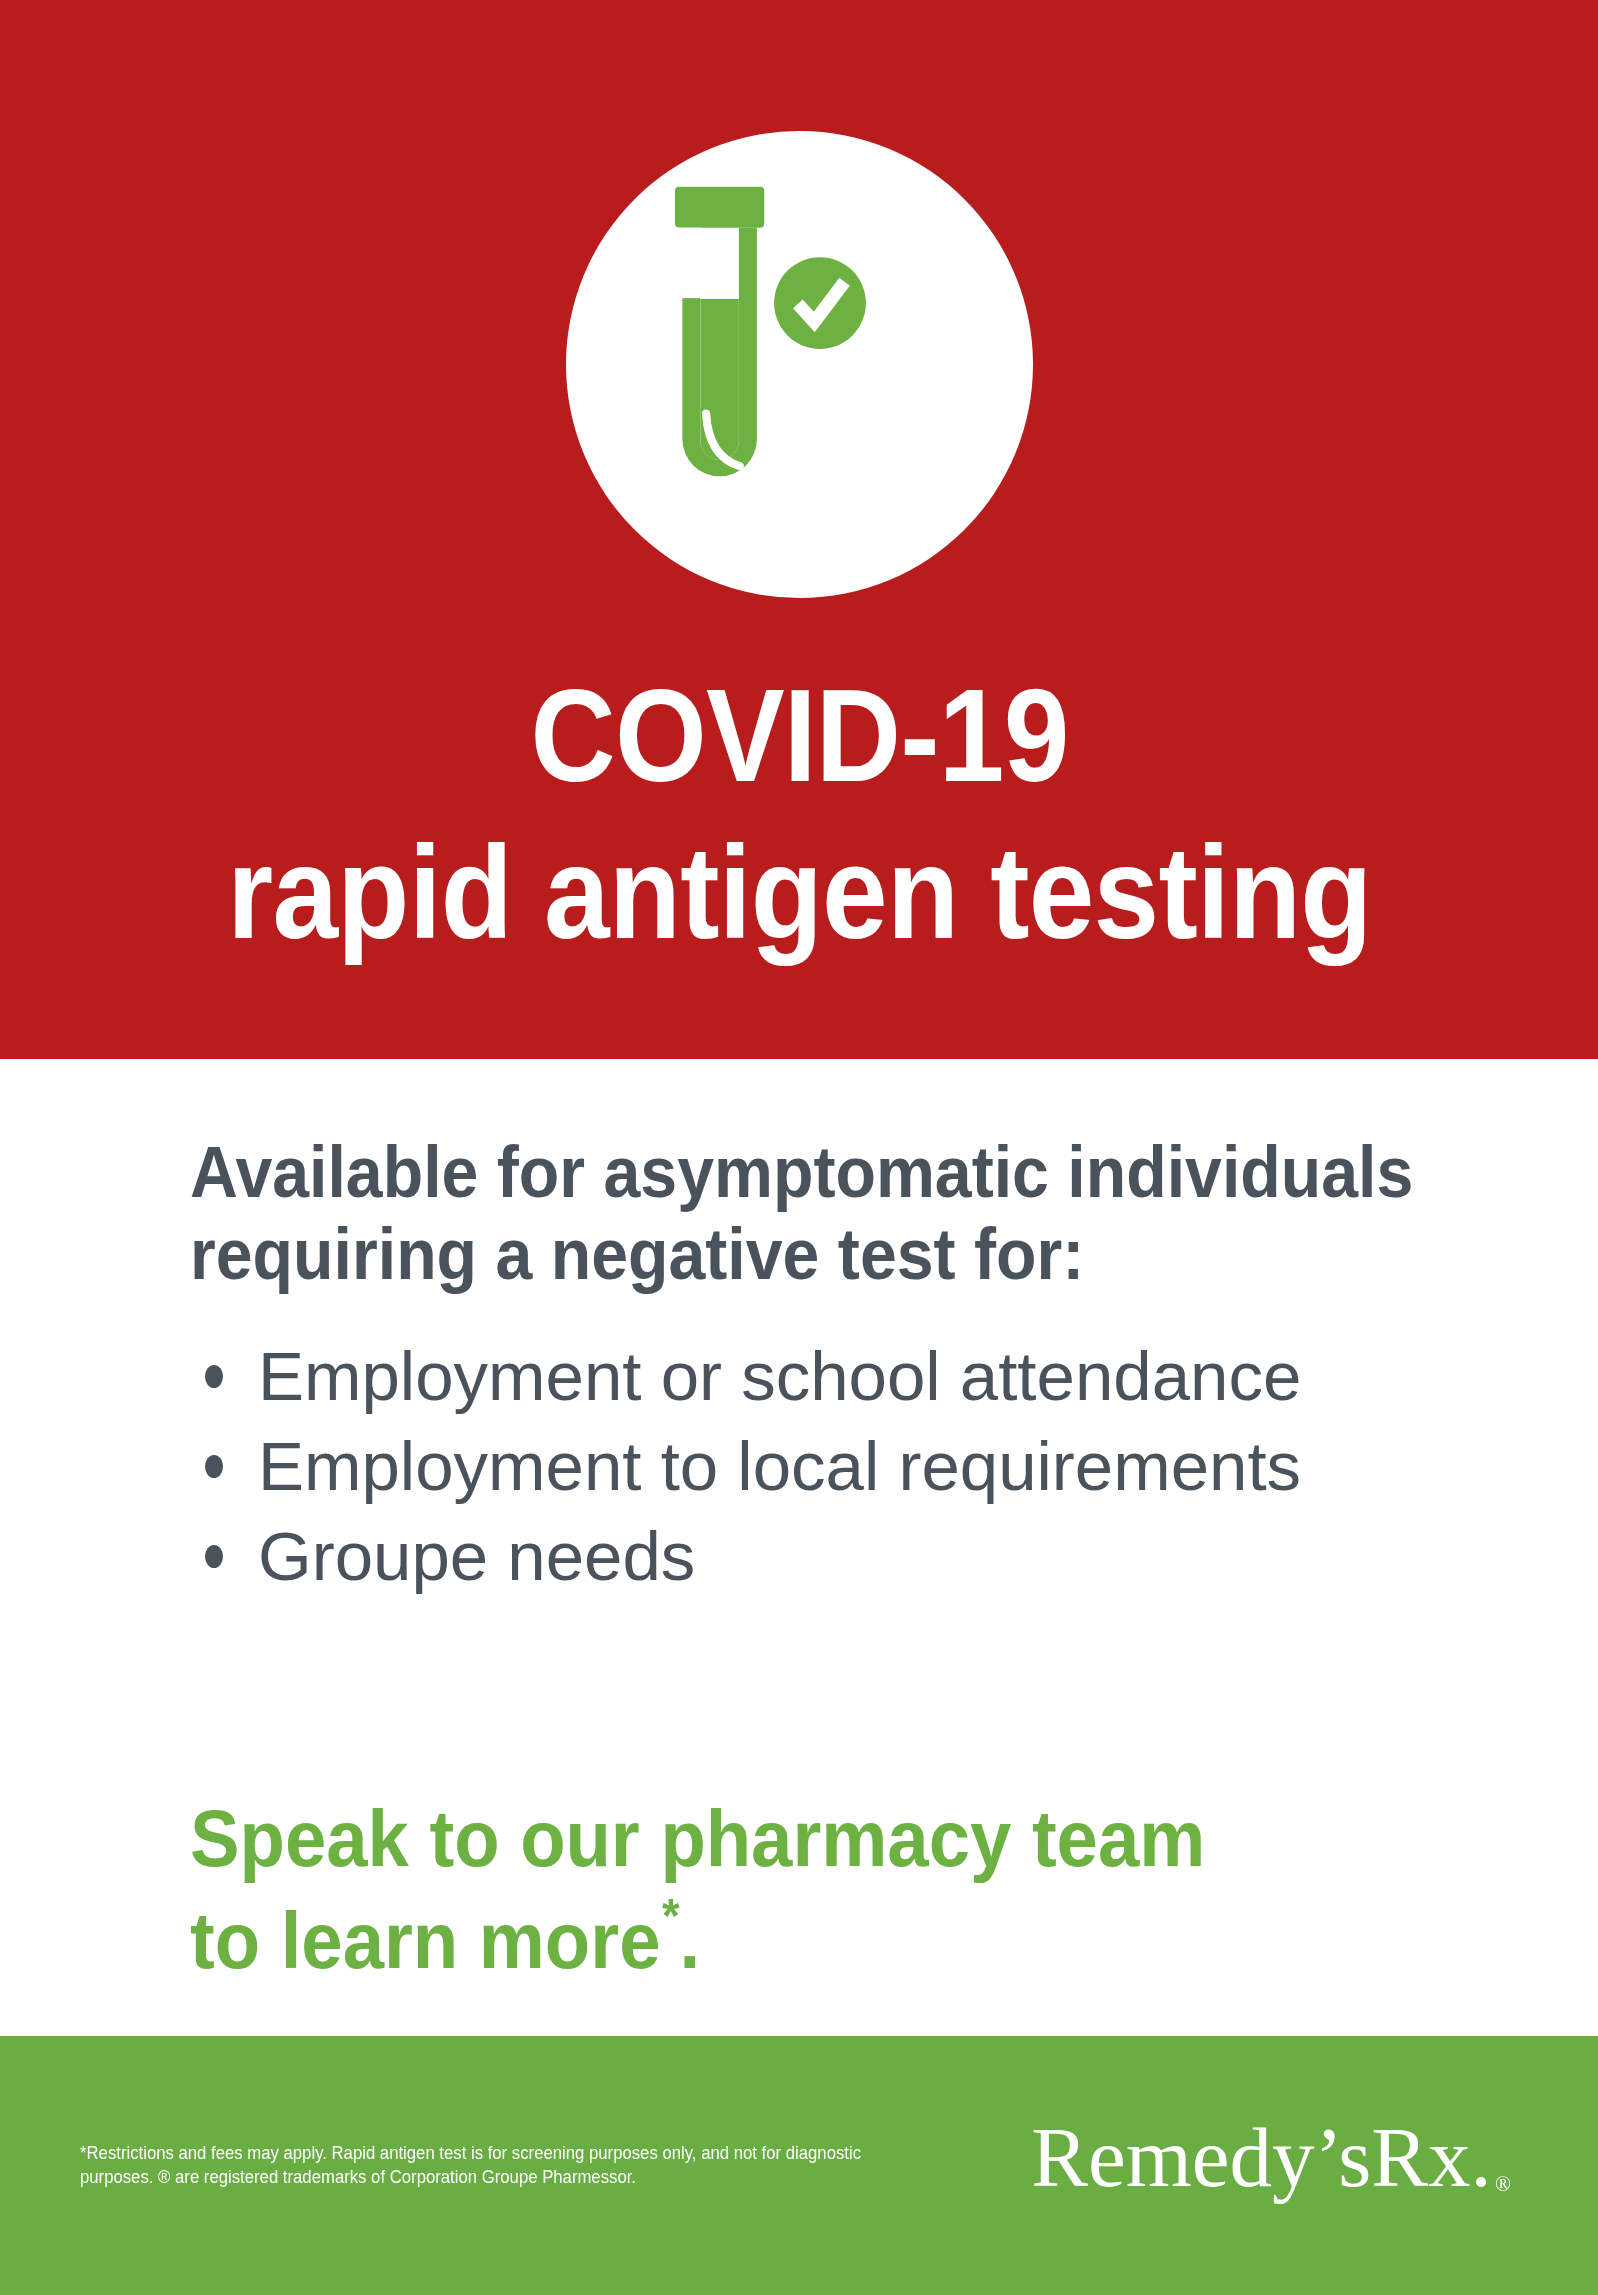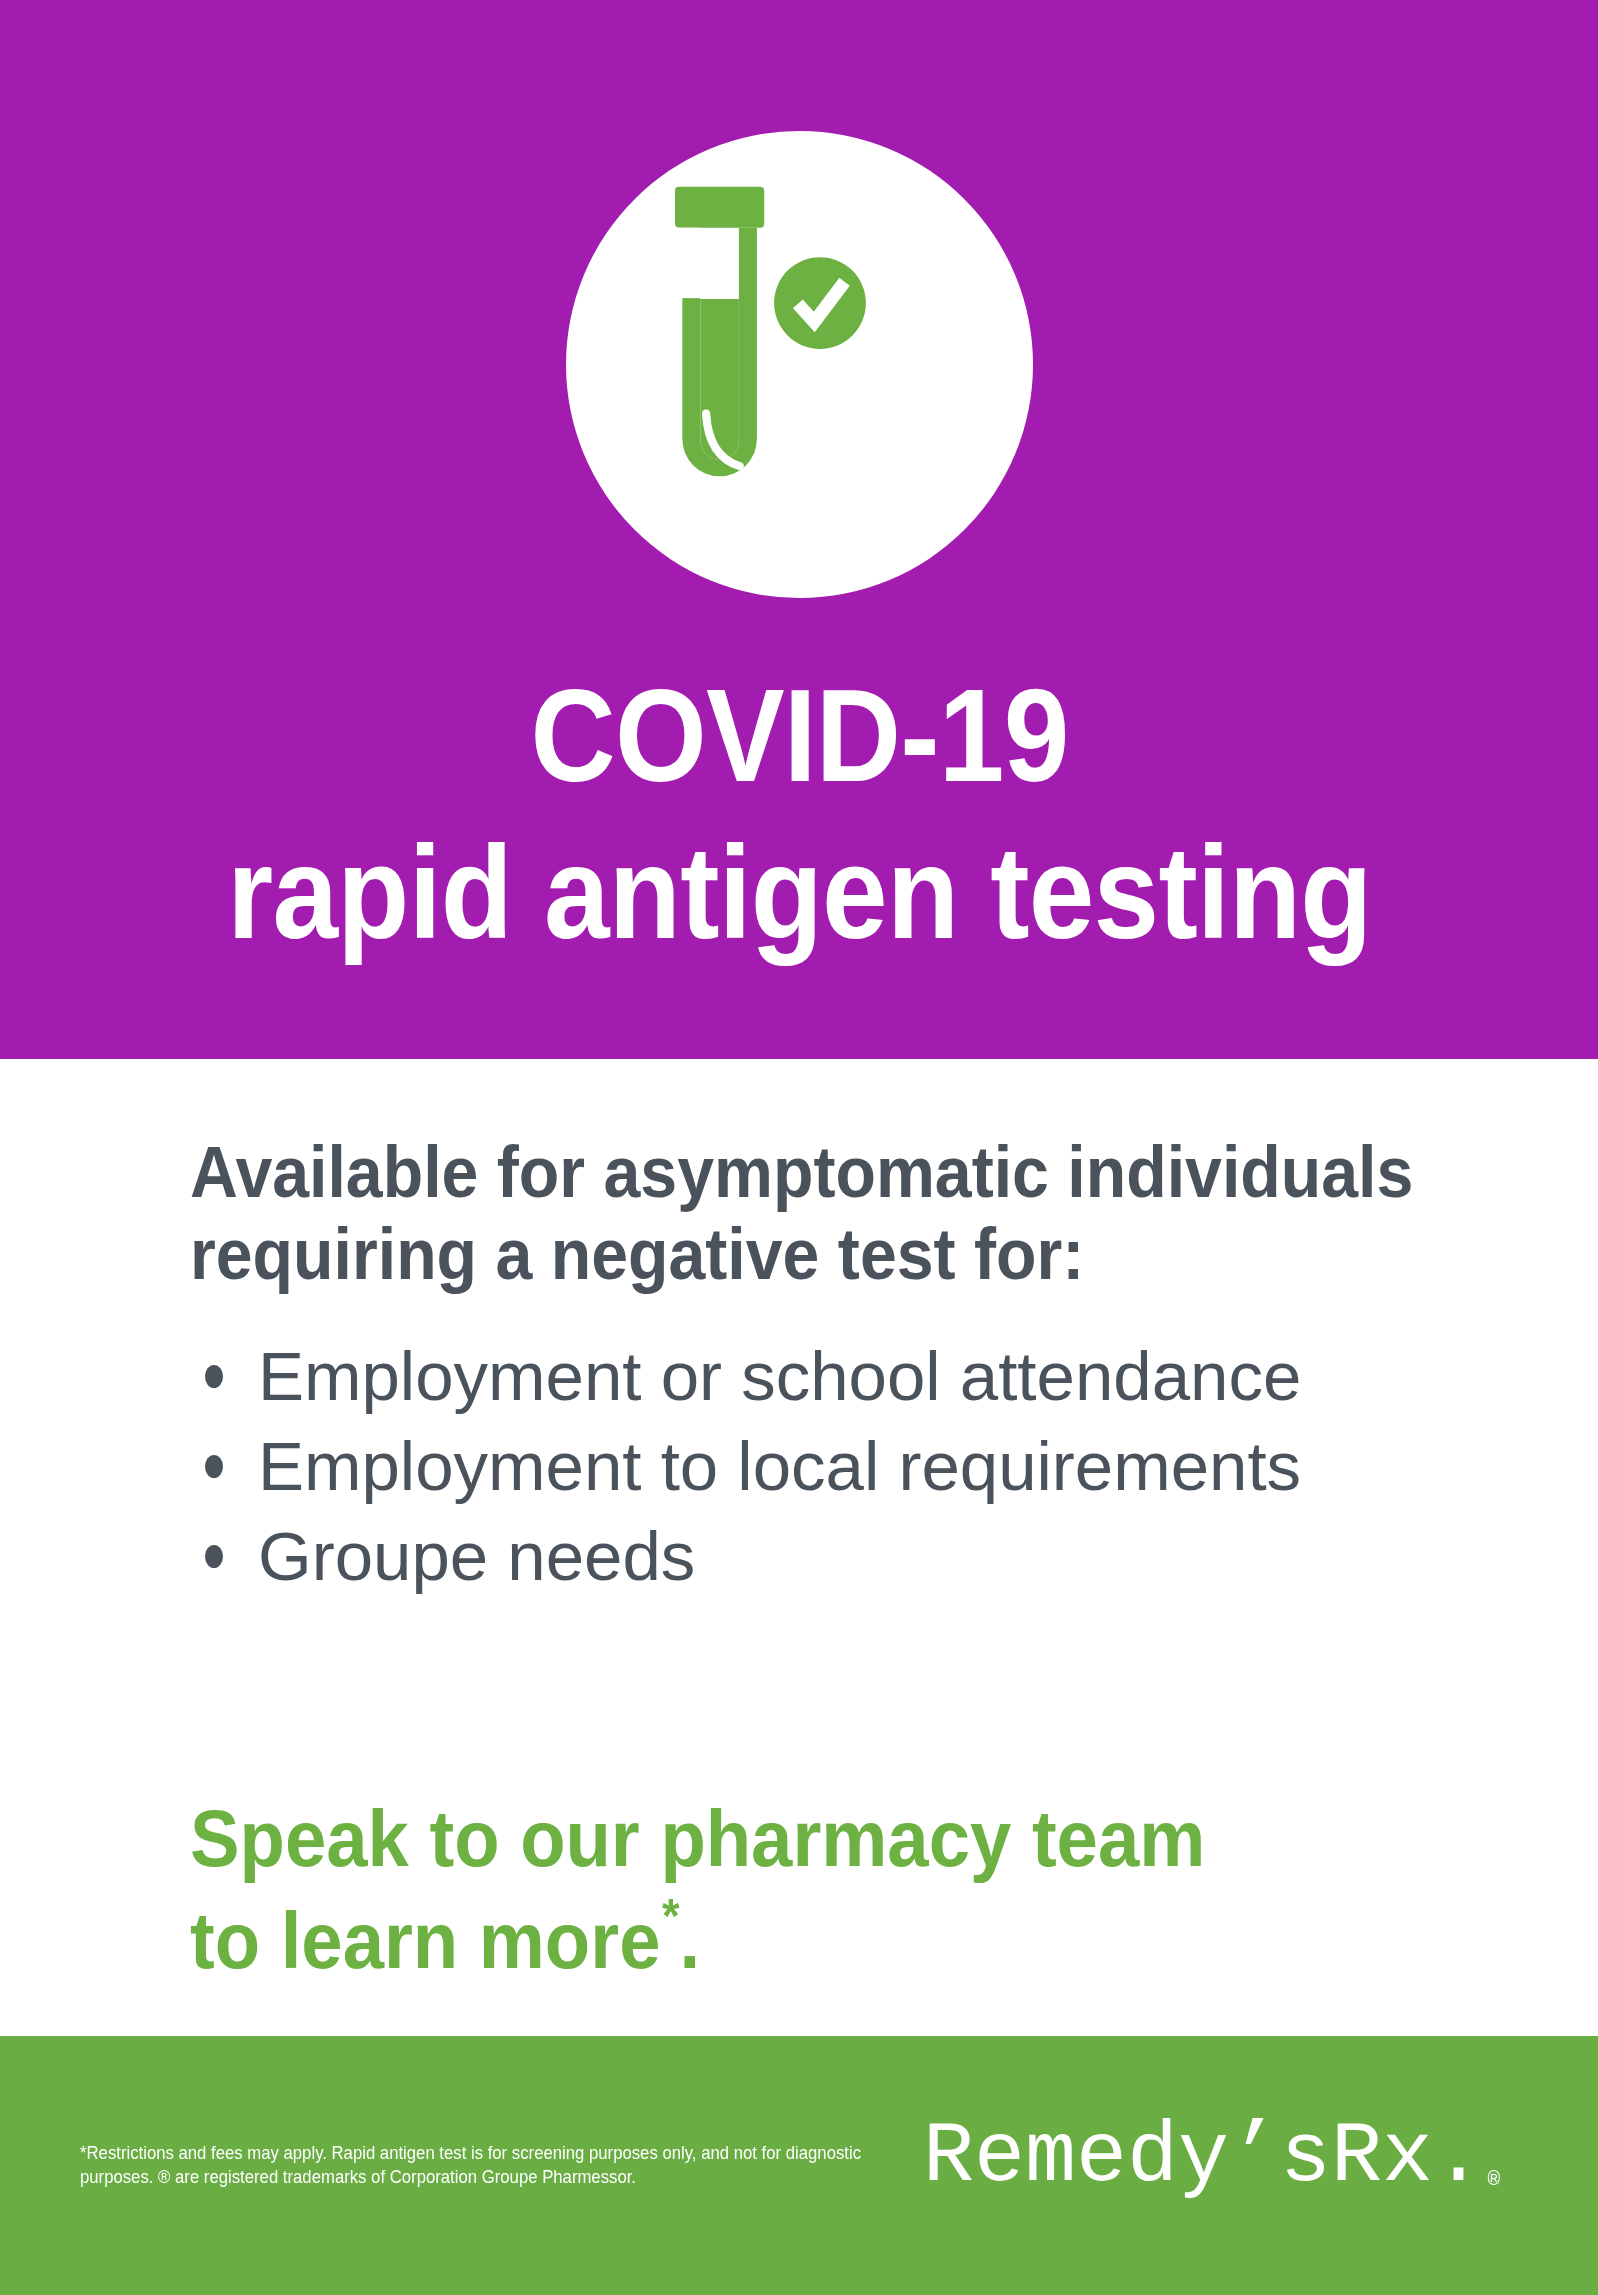--- a/index.html
+++ b/index.html
@@ -1,21 +1,21 @@
 <!DOCTYPE html>
 <html style="font-size:13px"><head>
 <meta charset="utf-8">
 <style>
   html,body { margin:0; padding:0; background:#ffffff; }
   #poster {
     position:relative; width:1599px; height:2295px;
     background:#ffffff; overflow:hidden;
     font-family:"Liberation Sans", sans-serif;
   }
-  .header-band { position:absolute; left:0; top:0; width:1599px; height:1059px; background:#a21caf; }
+  .header-band { position:absolute; left:0; top:0; width:1599px; height:1059px; background:#b91c1c; }
   .footer-band { position:absolute; left:0; top:2036px; width:1599px; height:260px; background:#69AD43; }
 
   .icon-wrap { position:absolute; left:566px; top:131px; width:467px; height:467px; }
   .icon-wrap svg { display:block; width:467px; height:467px; }
 
   .title {
     position:absolute; left:0; top:657px; width:1599px;
     text-align:center; color:#ffffff; font-weight:bold;
     font-size:131px; line-height:157px; letter-spacing:-0.8px;
     transform:scaleX(0.90); transform-origin:50% 50%;
@@ -41,22 +41,22 @@
   }
   .cta-sup { font-size:48px; vertical-align:36px; margin-left:1.6px; }
 
   .footnote {
     position:absolute; left:80px; top:2141px;
     color:#ffffff; font-size:19px; line-height:24px;
     white-space:nowrap; transform:scaleX(0.88); transform-origin:left top;
   }
 
   .brand {
-    position:absolute; right:99px; top:2115px;
-    color:#ffffff; font-family:Liberation Mono, monospace;
+    position:absolute; right:88px; top:2115px;
+    color:#ffffff; font-family:Liberation Serif, serif;
     font-size:85px; line-height:1; white-space:nowrap;
   }
   .brand-reg { font-size:21px; position:relative; top:4.9px; margin-left:3.3px; }
 </style>
 </head>
 <body>
 
 <div id="poster">
 
   <div class="header-band">

